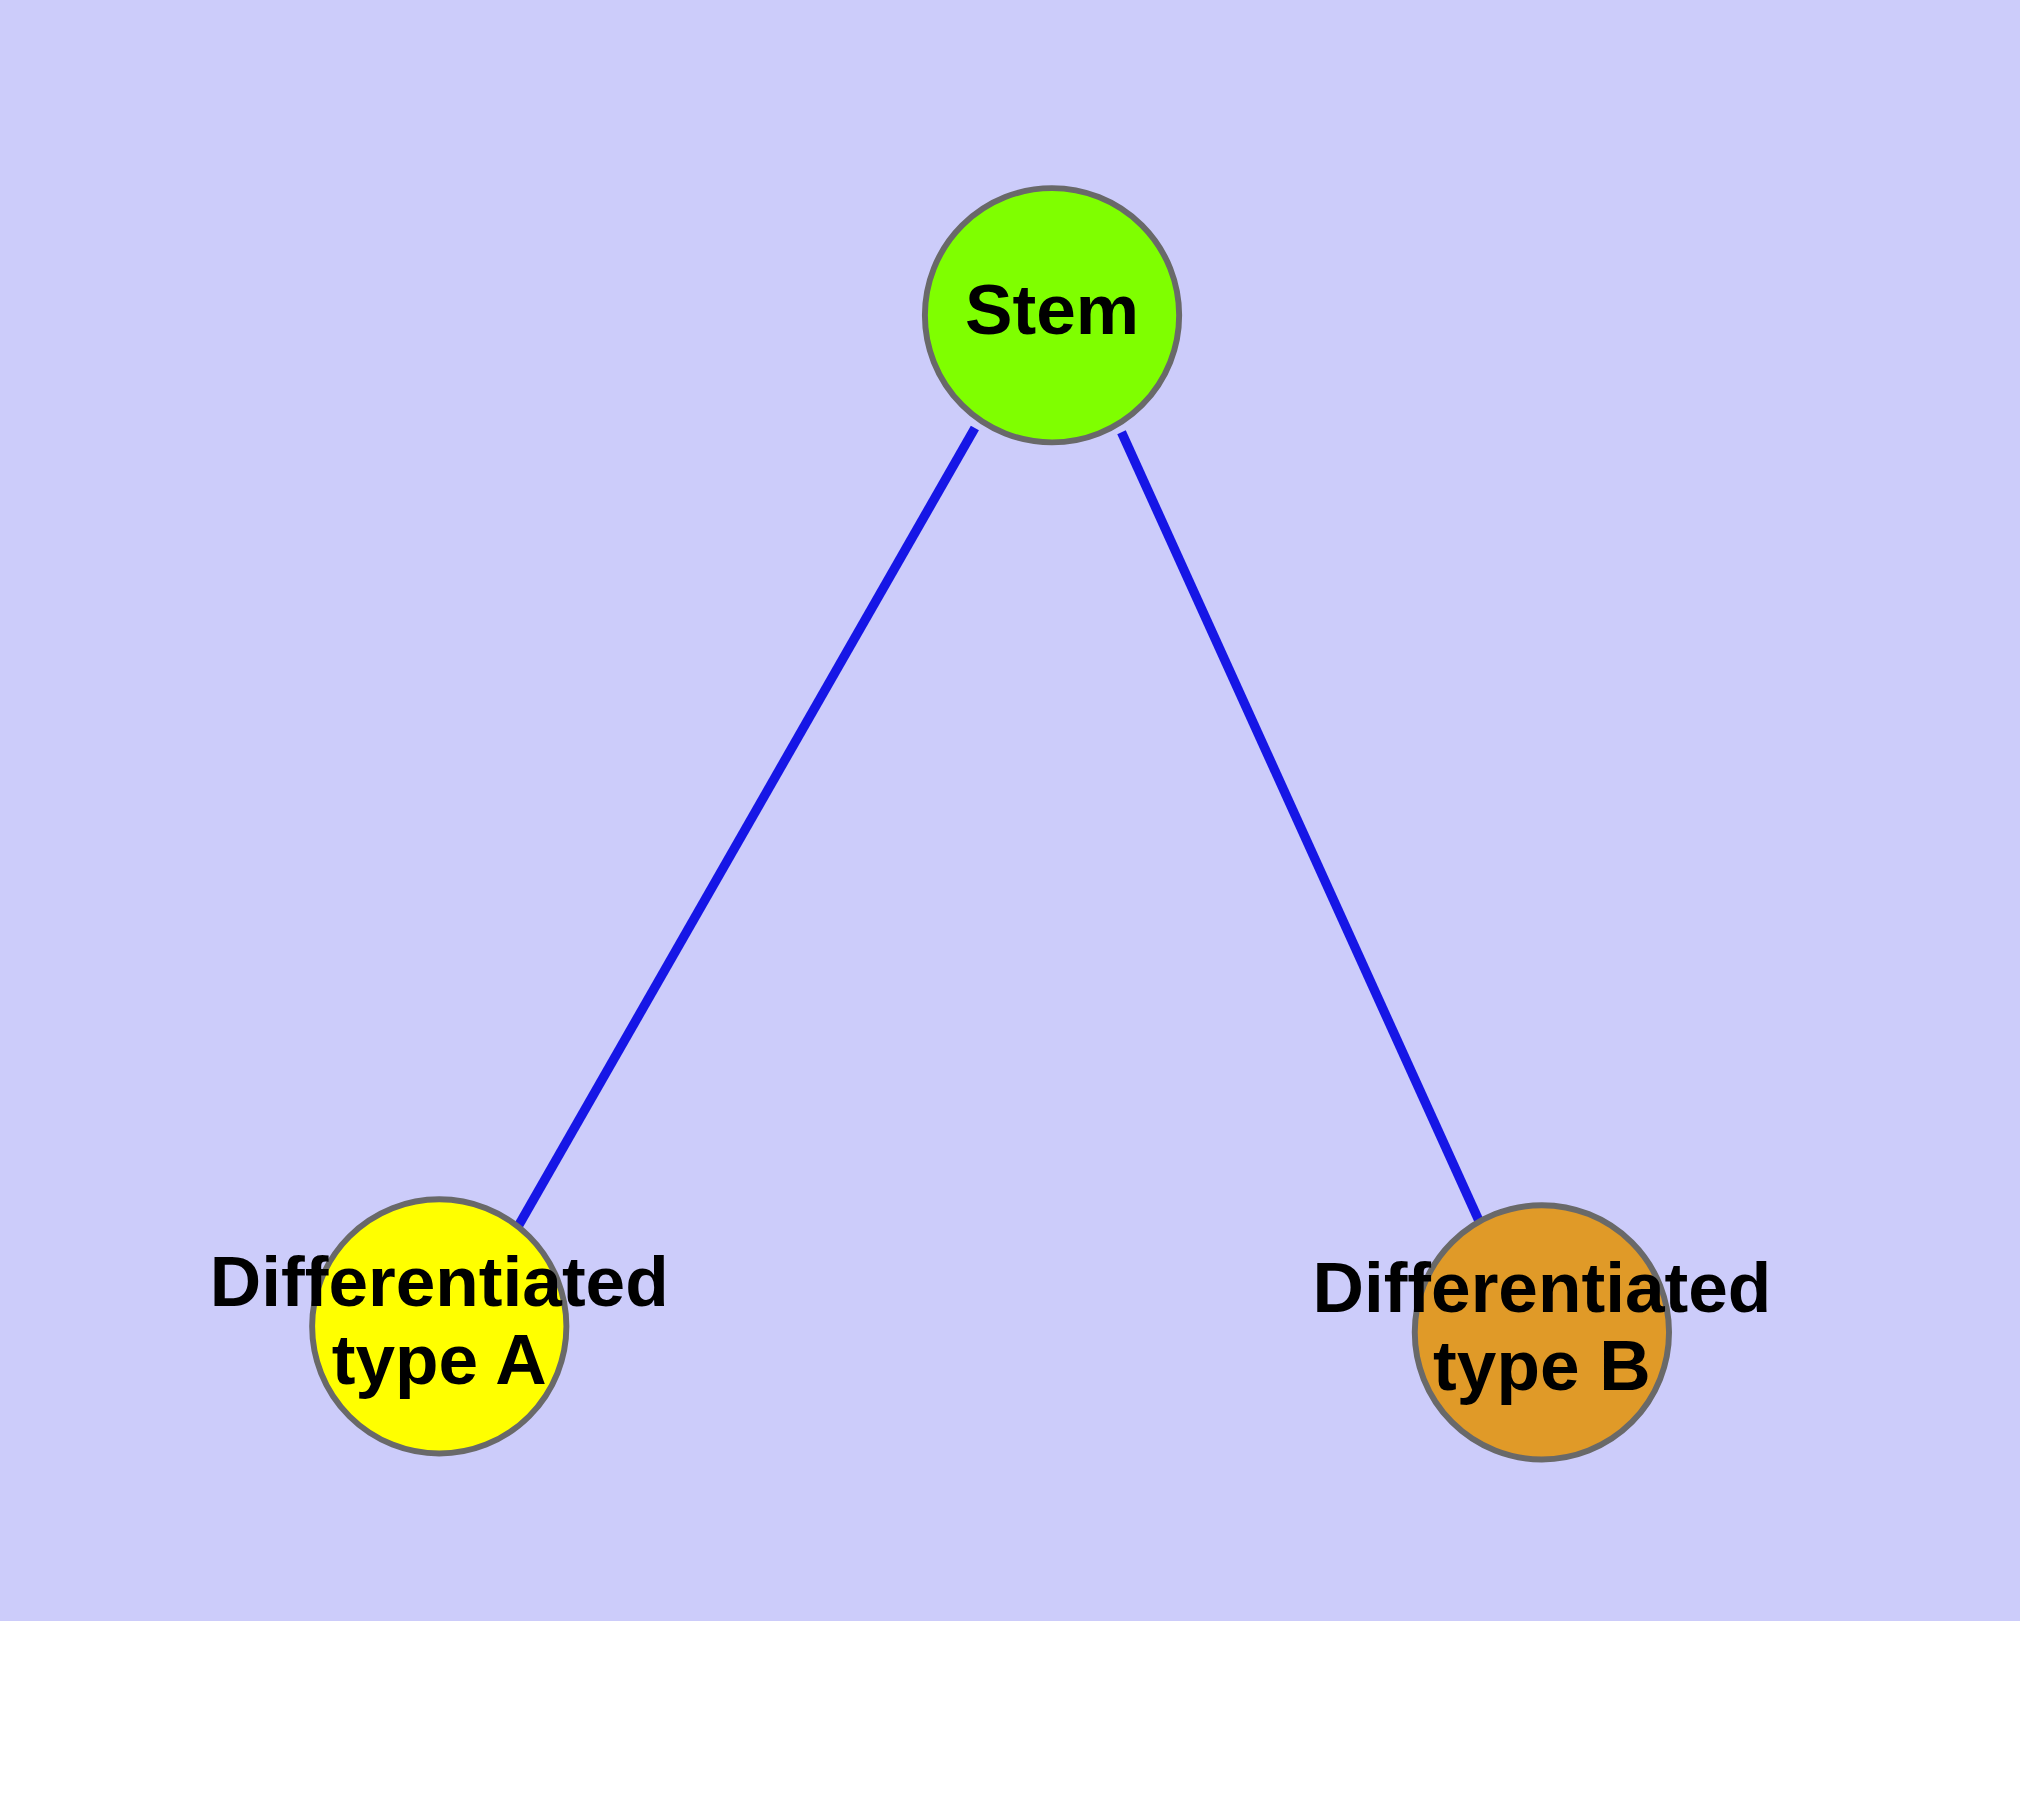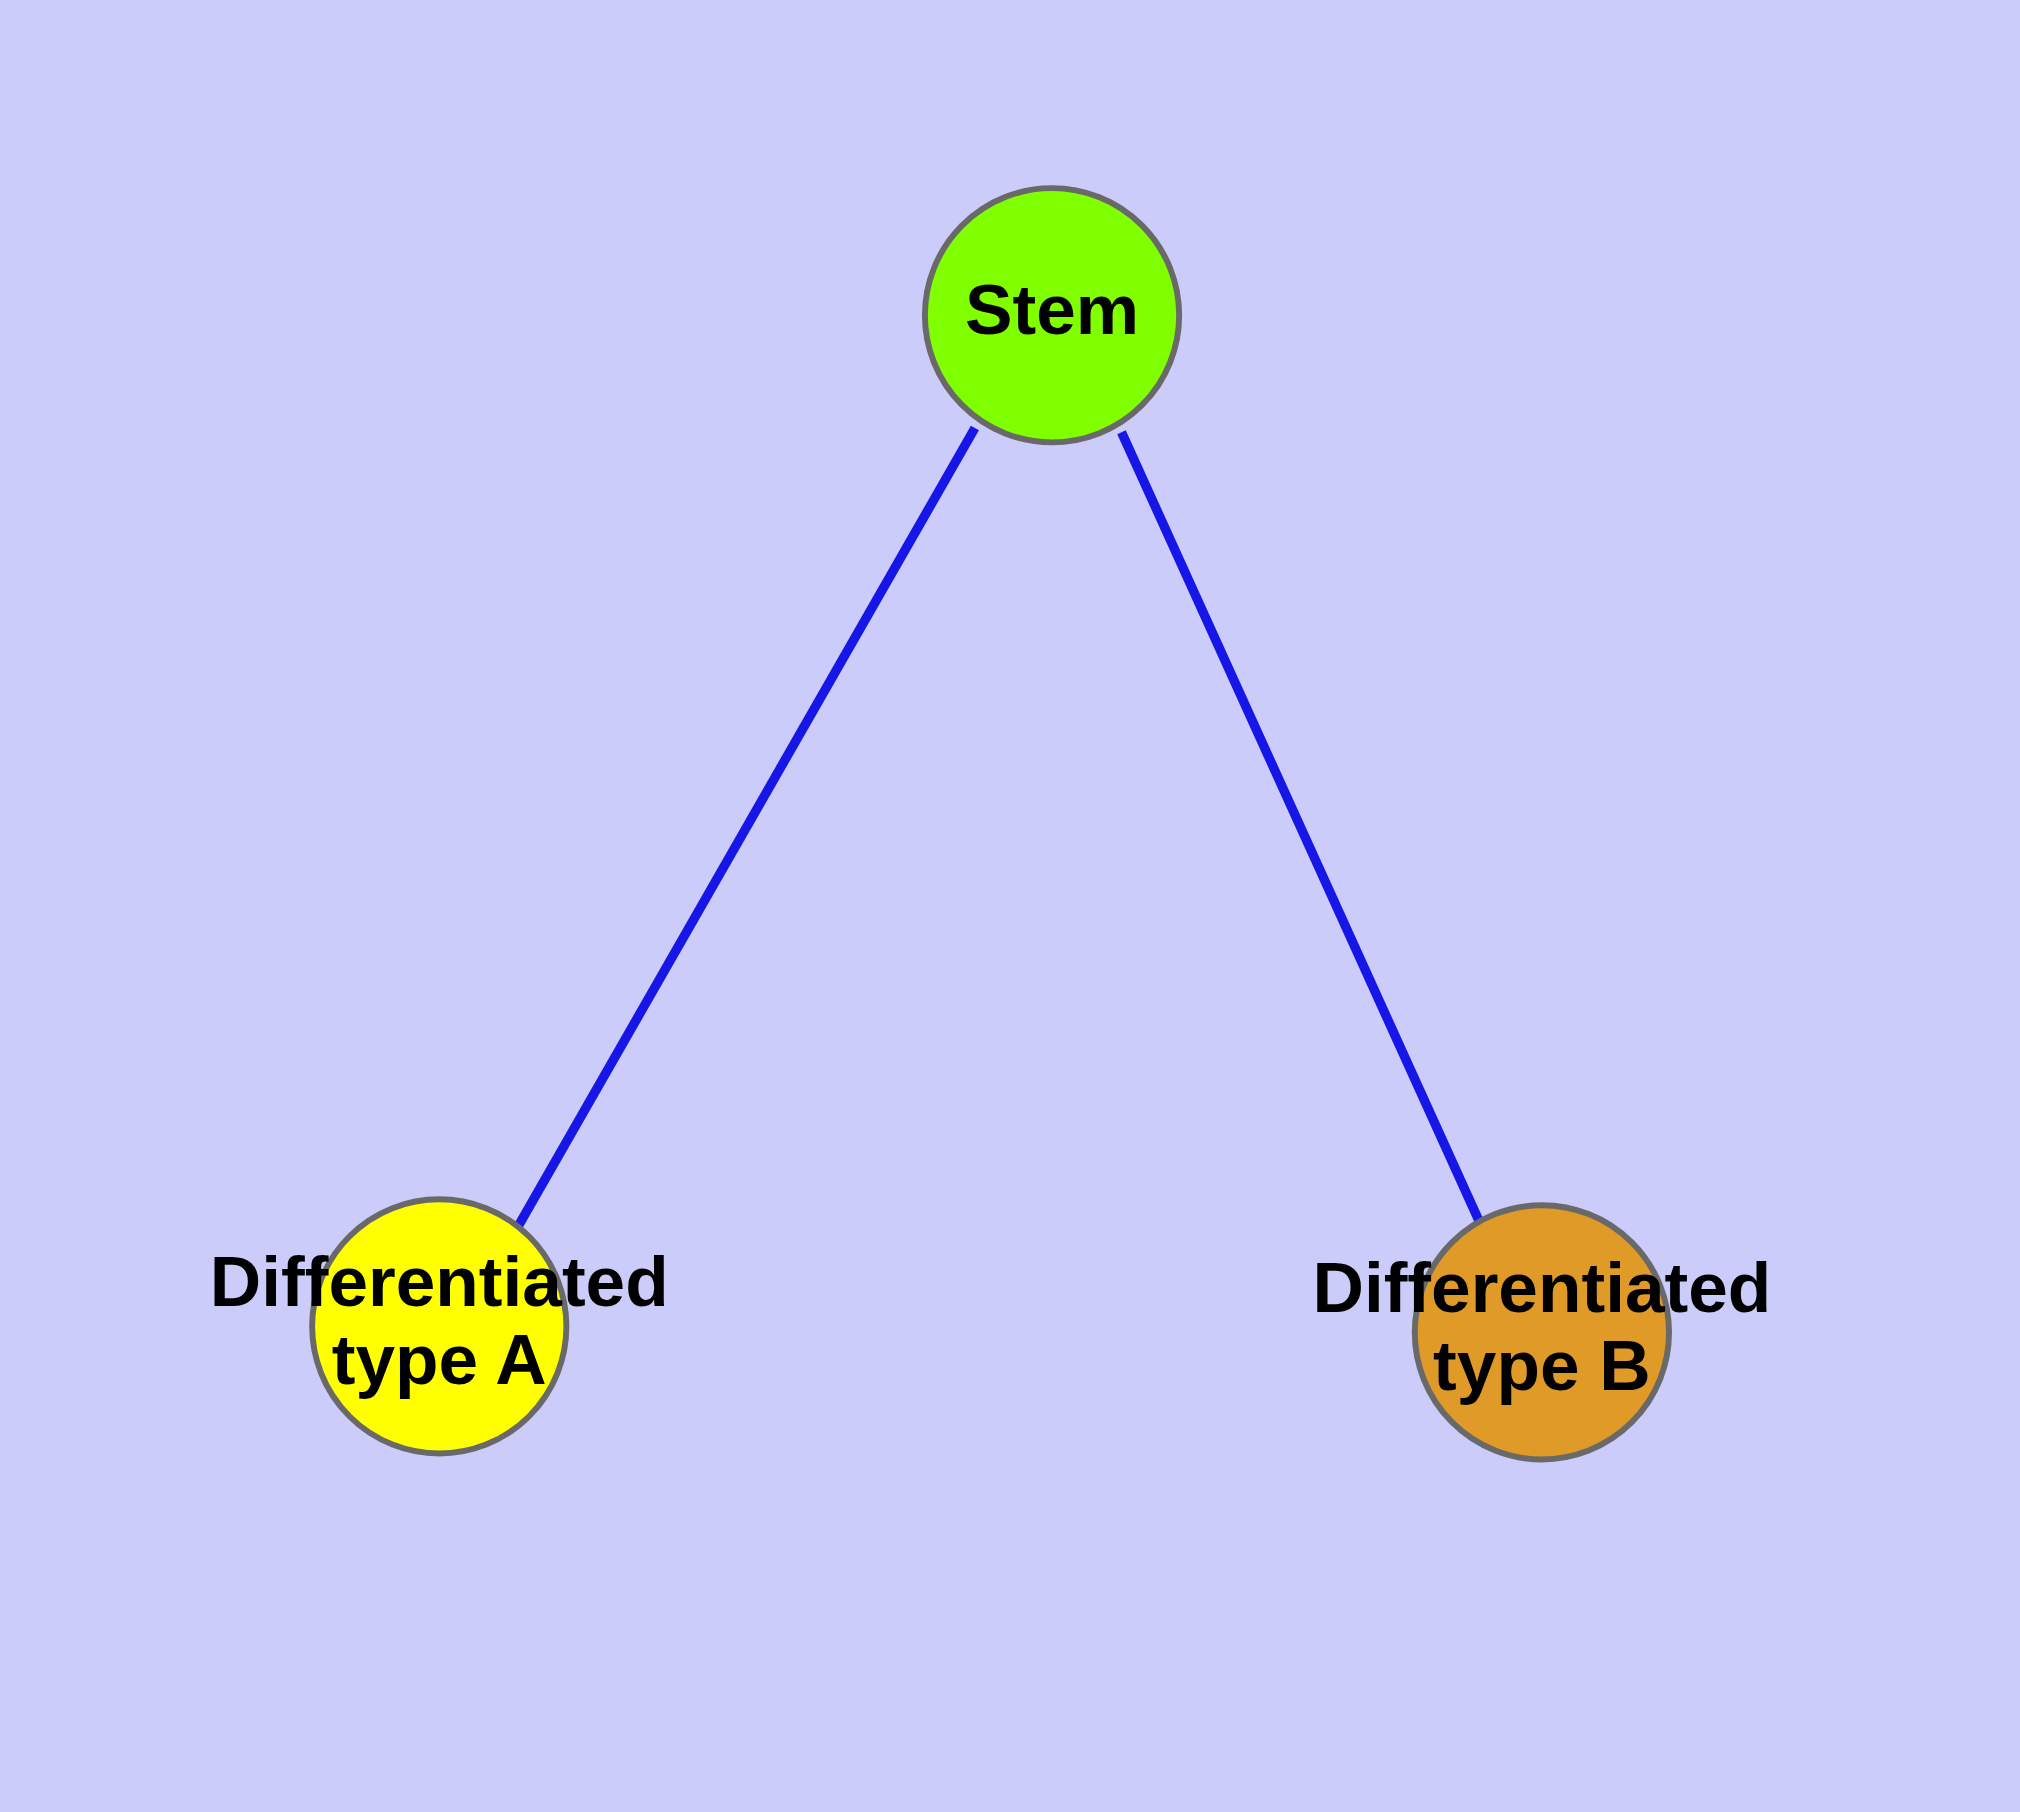--- a/index.html
+++ b/index.html
@@ -33,21 +33,21 @@
     fill: #000000;
     font-family: "Liberation Sans", "DejaVu Sans", sans-serif;
     paint-order: normal;
     dominant-baseline: middle;
     text-anchor: middle;
   }
 </style>
 </head>
 <body>
 
-<div id="canvas" style="width: 2021px; height: 1812px; text-decoration: underline;">
+<div id="canvas" style="width: 2021px; height: 1621px; text-decoration: underline;">
 
   <div id="bg-rect" style="background: rgb(204, 204, 250);"></div>
 
   <svg id="graph-svg" viewBox="0 0 2384 2138" xmlns="http://www.w3.org/2000/svg" style="width: 2021px; height: 1812px;">
 
     <rect id="svg-bg" x="0" y="0" width="2384" height="2138" fill="#ccccfa"></rect>
 
     <g id="edges-group">
       <line id="edge-0" x1="1150" y1="505" x2="611" y2="1447" stroke="#1616e6" stroke-width="11" stroke-linecap="butt"></line>
       <line id="edge-1" x1="1323" y1="510" x2="1745" y2="1441" stroke="#1616e6" stroke-width="11" stroke-linecap="butt"></line>

